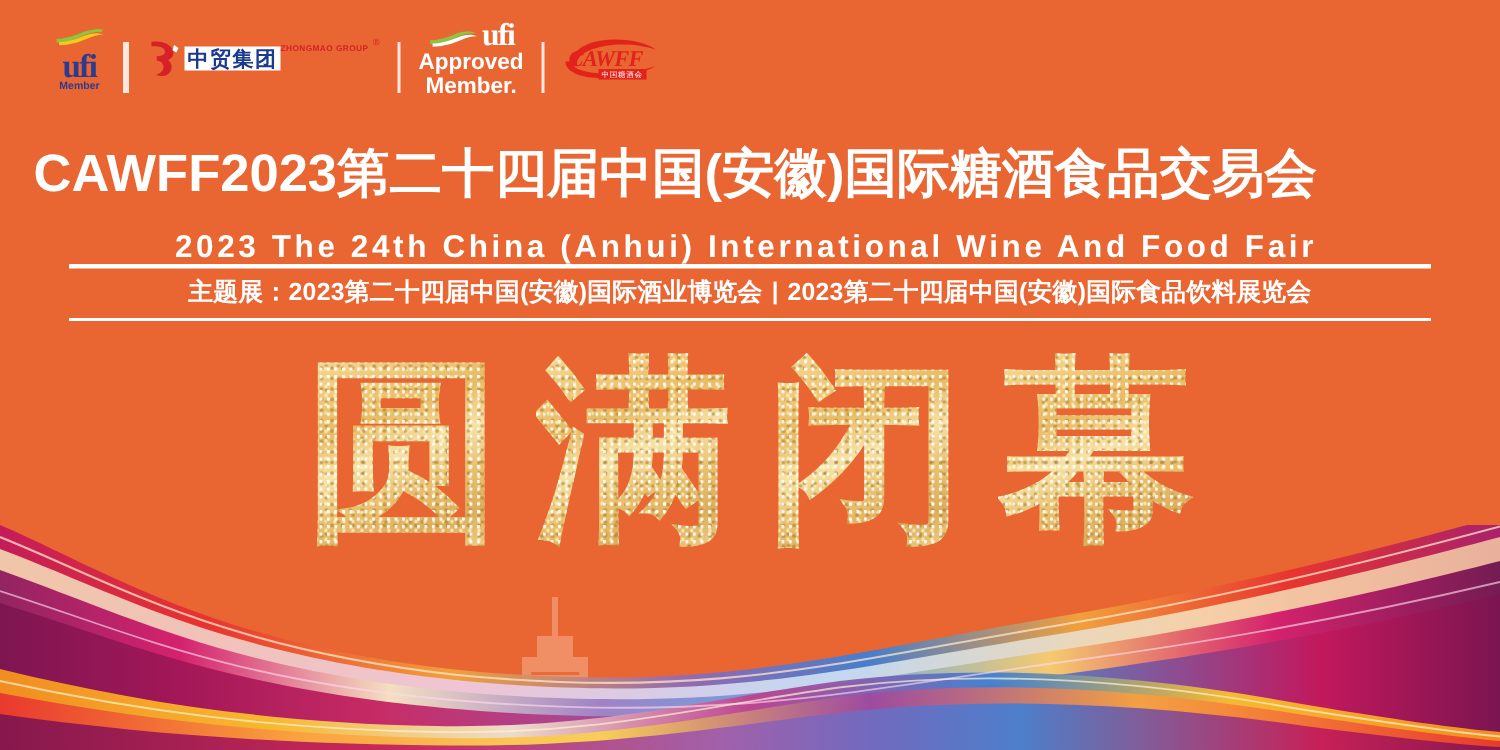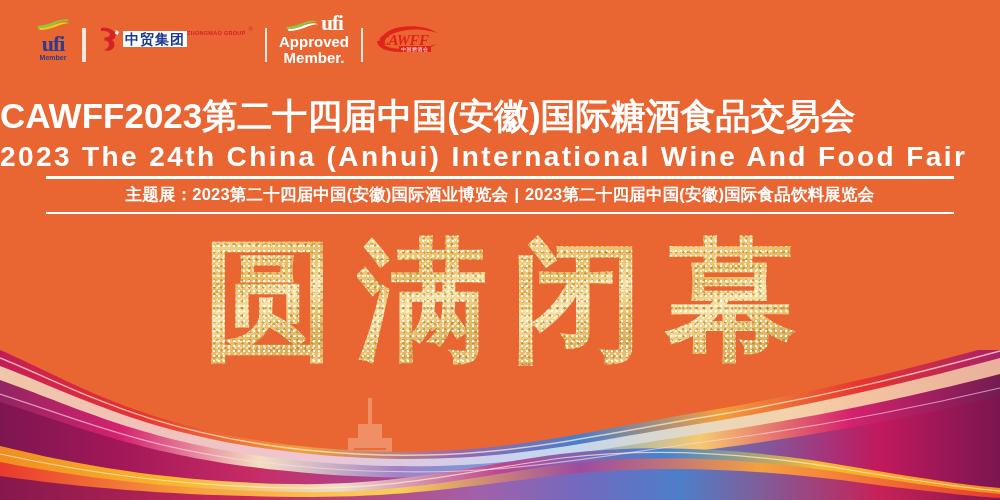--- a/index.html
+++ b/index.html
@@ -48,29 +48,29 @@
   .zm-en { font-size:5.5px; font-weight:bold; color:#d62128; letter-spacing:.3px; text-align:center; }
   .zm-r { font-size:6px; color:#d62128; align-self:flex-start; }
 
   
   .cawff-logo { position:relative; width:66px; height:30px; }
   .cawff-logo .cw-text { position:absolute; left:4px; top:8px; font-family:"Liberation Serif", serif;
       font-style:italic; font-weight:bold; font-size:15px; color:#e2231a; letter-spacing:-.5px; }
   .cawff-logo .cw-sub { position:absolute; left:24px; top:22px; font-size:5px; color:#fff; background:#e2231a; padding:0 2px; letter-spacing:.5px; }
 
   
-  #headline-zone { position:absolute; left:0; top:96px; width:878px; text-align:left; z-index:5; }
+  #headline-zone { position:absolute; left:0; top:96px; width:878px; text-align:right; z-index:5; }
   #title-cn {
     font-family:"Liberation Sans", sans-serif;
     font-weight:bold; font-size:35px; color:#ffffff;
     letter-spacing:0px; white-space:nowrap; line-height:1.12;
   }
   #title-en {
-    font-weight:bold; font-size:28px; color:#ffffff;
-    letter-spacing:2.4px; white-space:nowrap; margin-top:6px;
+    font-weight:bold; font-size:21px; color:#ffffff;
+    letter-spacing:2.4px; white-space:nowrap; margin-top:18px;
   }
 
   
   #rule-top { position:absolute; left:46px; top:176px; width:908px; height:3px; background:#ffffff; z-index:5; }
   #rule-bottom { position:absolute; left:46px; top:212px; width:908px; height:1.5px; background:#ffffff; z-index:5; }
   #theme-bar {
     position:absolute; left:0; top:184px; width:1000px;
     display:flex; align-items:center; justify-content:center; gap:6px;
     z-index:5; white-space:nowrap;
   }

